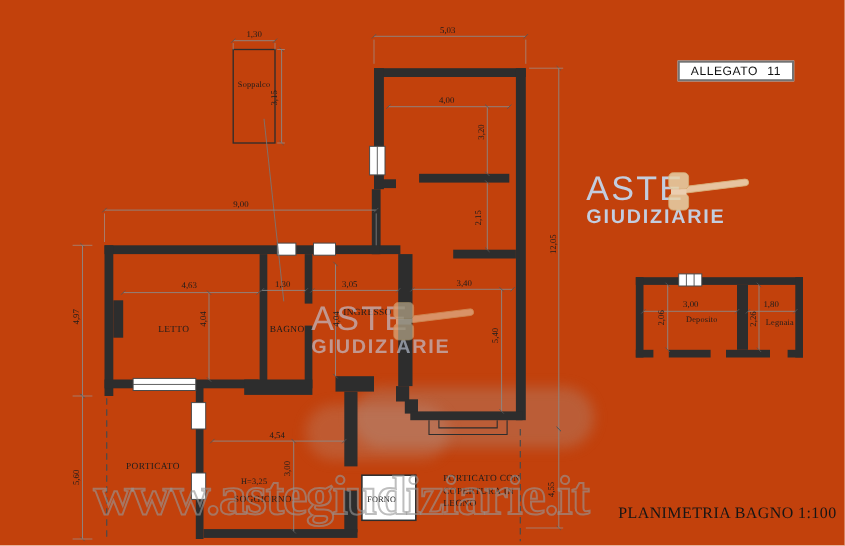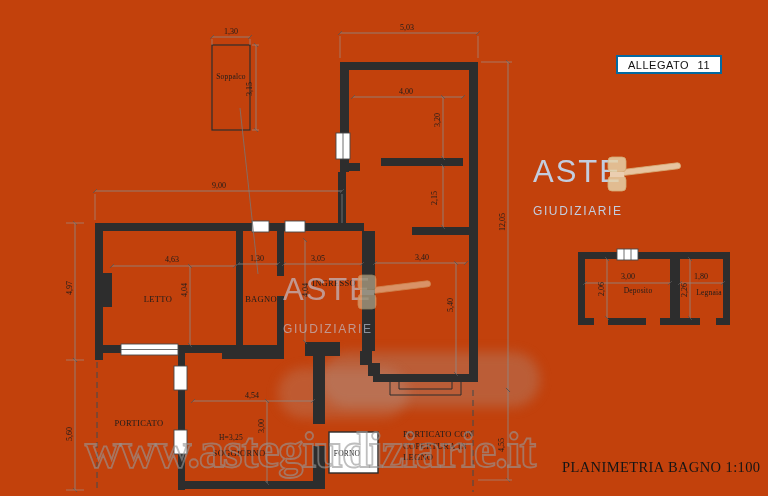--- a/index.html
+++ b/index.html
@@ -21,25 +21,25 @@
         border-radius:28px;z-index:1;}
   #blob2{background:rgba(180,180,180,.22);}
   .watermark{position:absolute;left:85px;top:421px;z-index:3;white-space:nowrap;
       font-family:"Liberation Serif",serif;font-weight:bold;font-size:50px;
       letter-spacing:-1px;color:transparent;-webkit-text-stroke:1.8px rgba(150,150,150,.62);}
   .logo{position:absolute;z-index:4;color:#c3cddf;line-height:1;}
   #logo-big{left:533px;top:156px;}
   #logo-small{left:283px;top:274px;opacity:.62;}
   .logo .l1{font-family:"Liberation Sans",sans-serif;font-size:31px;font-weight:500;
             letter-spacing:2px;}
-  .logo .l2{font-family:"Liberation Sans",sans-serif;font-size:12px;font-weight:400;
-            letter-spacing:1.6px;margin-top:18px;}
+  .logo .l2{font-family:"Liberation Sans",sans-serif;font-size:18px;font-weight:700;
+            letter-spacing:1.6px;margin-top:1px;}
   .logo .gavel{position:absolute;left:70px;top:-4px;}
   .annex{position:absolute;left:616px;top:55px;width:102px;height:15px;z-index:5;
-      border:2px solid #0369a1;background:#fff;display:flex;align-items:center;
+      border:2px solid #737373;background:#fff;display:flex;align-items:center;
       justify-content:center;font-family:"Liberation Sans",sans-serif;font-size:11px;
       color:#111;letter-spacing:.5px;word-spacing:5px;}
   .scale-label{position:absolute;left:562px;top:459px;z-index:5;white-space:nowrap;
       font-family:"Liberation Serif",serif;font-size:14.5px;color:#151515;letter-spacing:.4px;}
 </style>
 </head>
 <body>
 
 <div id="stage">
 

